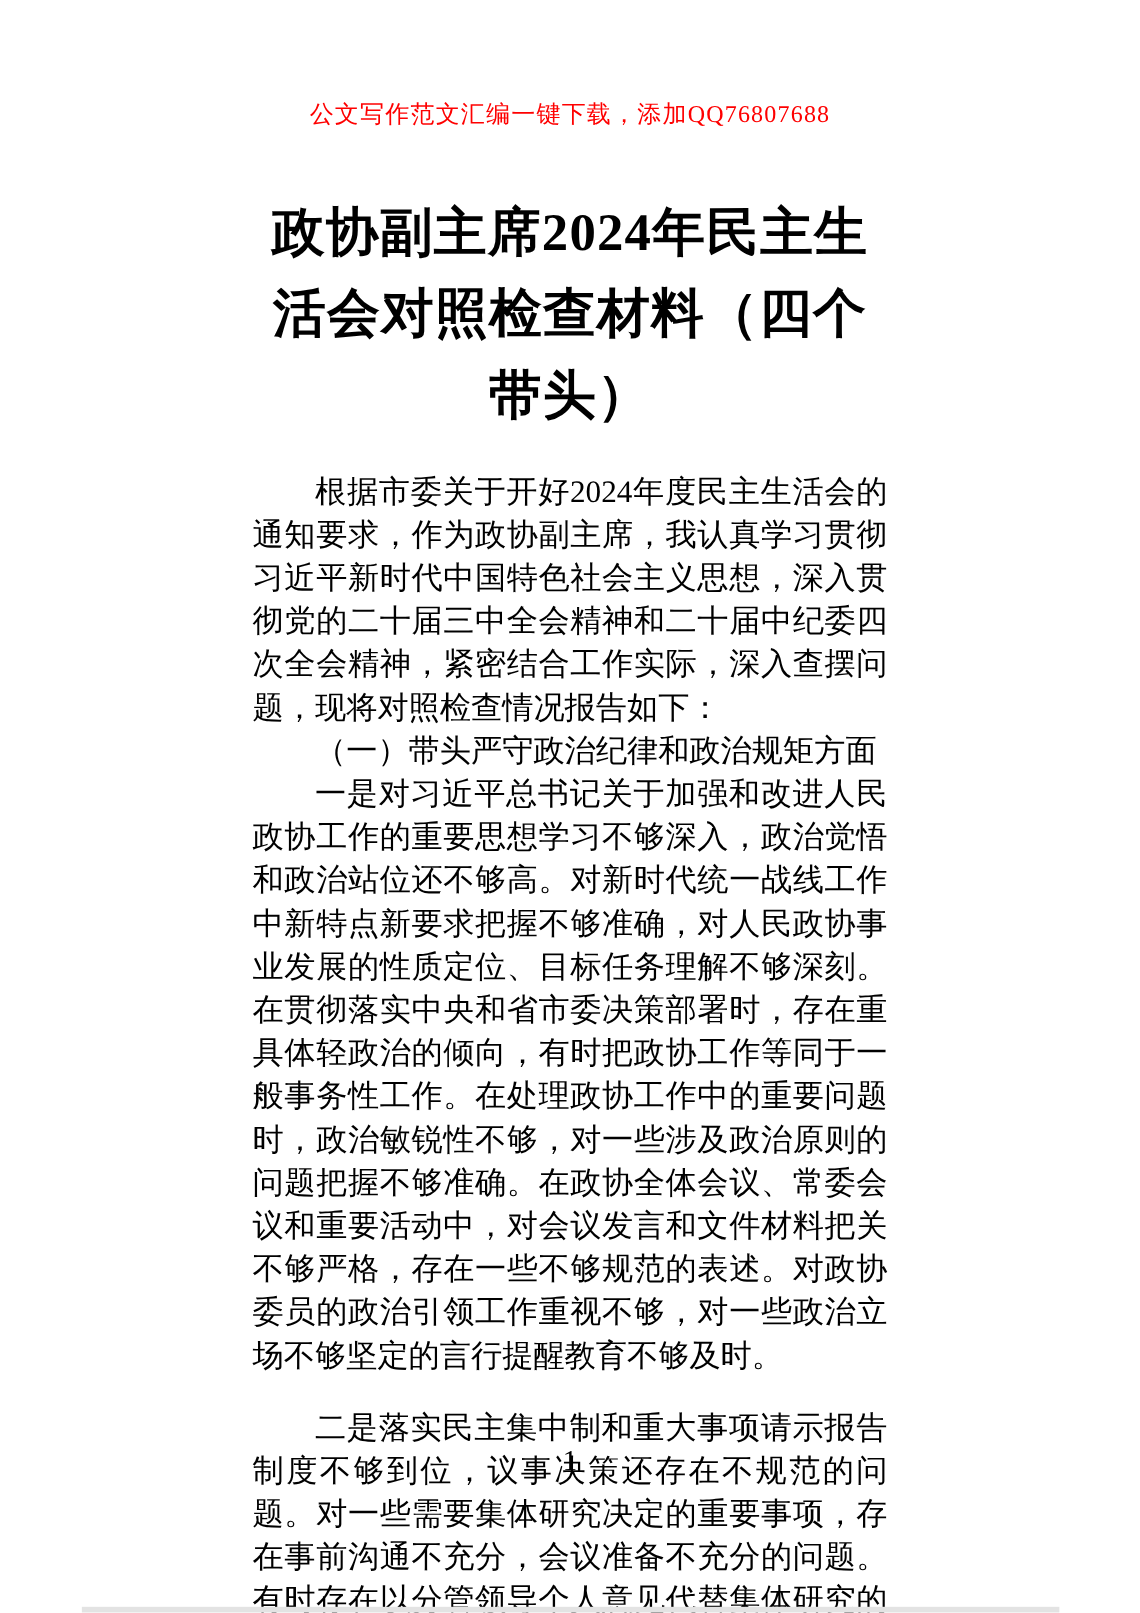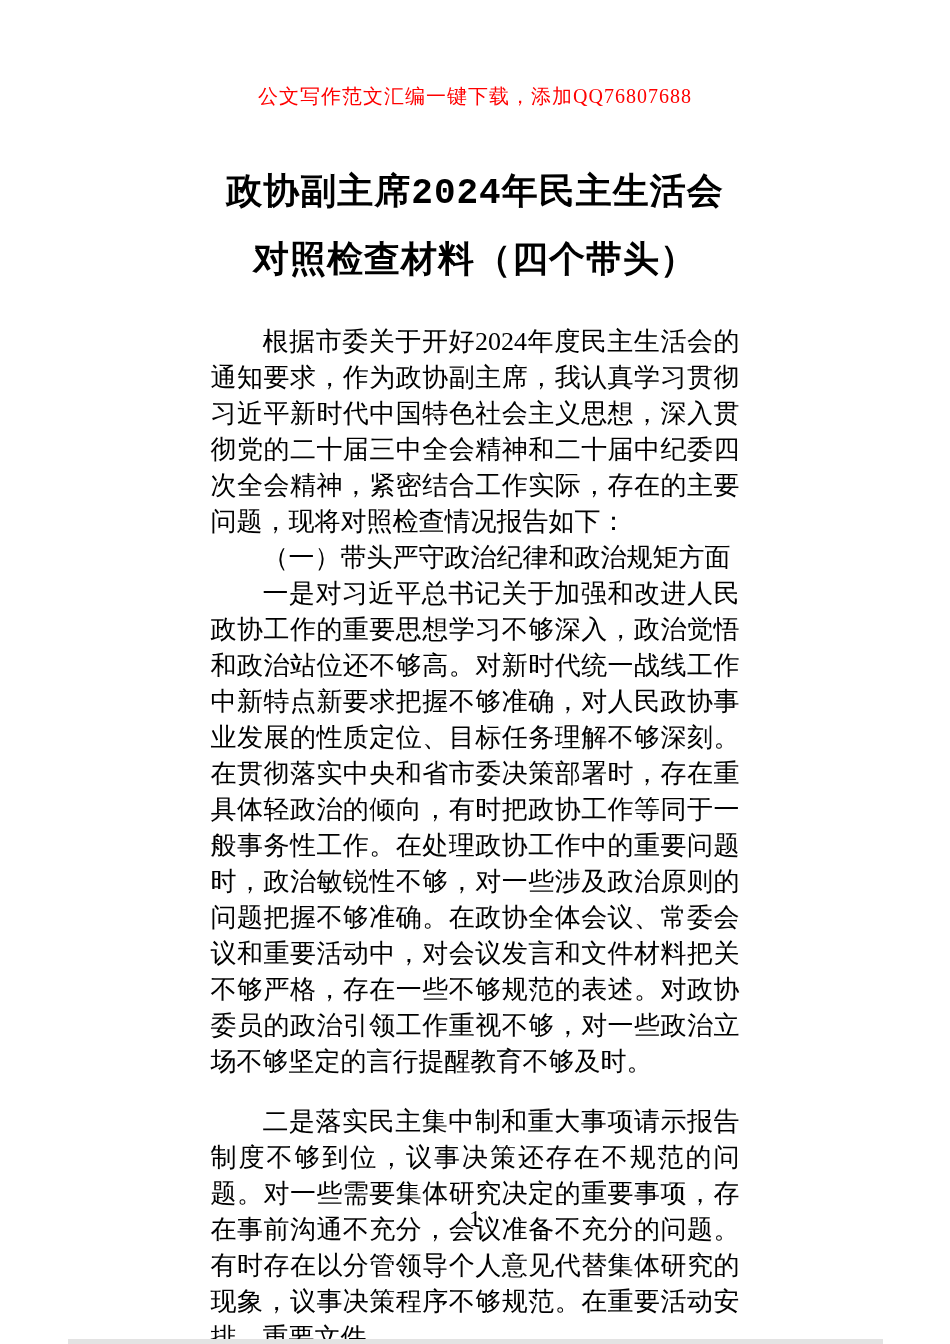--- a/index.html
+++ b/index.html
@@ -22,26 +22,25 @@
   .header-notice {
     font-size: 20px;
     line-height: 24px;
     font-weight: 400;
     color: #fe0000;
     text-align: center;
     letter-spacing: 1px;
   }
   .doc-title {
     margin: 52px 0 0 0;
-    font-size: 36px;
+    font-size: 44px;
     line-height: 68px;
     font-weight: 700;
     text-align: center;
     letter-spacing: 1px;
-    font-family: Liberation Mono, monospace;
   }
   .doc-body {
     margin-top: 28px;
     font-size: 26px;
     line-height: 36px;
     text-align: justify;
     text-justify: inter-ideograph;
     word-break: break-all;
   }
   .doc-body p {
@@ -72,21 +71,21 @@
 </head>
 <body>
 
 <div class="page">
 
   <div class="header-notice">公文写作范文汇编一键下载，添加QQ76807688</div>
 
   <h1 class="doc-title">政协副主席2024年民主生活会对照检查材料（四个带头）</h1>
 
   <div class="doc-body">
-    <p>根据市委关于开好2024年度民主生活会的通知要求，作为政协副主席，我认真学习贯彻习近平新时代中国特色社会主义思想，深入贯彻党的二十届三中全会精神和二十届中纪委四次全会精神，紧密结合工作实际，存在的主要问题，现将对照检查情况报告如下：</p>
+    <p>根据市委关于开好2024年度民主生活会的通知要求，作为政协副主席，我认真学习贯彻习近平新时代中国特色社会主义思想，深入贯彻党的二十届三中全会精神和二十届中纪委四次全会精神，紧密结合工作实际，深入查摆问题，现将对照检查情况报告如下：</p>
     <p>（一）带头严守政治纪律和政治规矩方面</p>
     <p>一是对习近平总书记关于加强和改进人民政协工作的重要思想学习不够深入，政治觉悟和政治站位还不够高。对新时代统一战线工作中新特点新要求把握不够准确，对人民政协事业发展的性质定位、目标任务理解不够深刻。在贯彻落实中央和省市委决策部署时，存在重具体轻政治的倾向，有时把政协工作等同于一般事务性工作。在处理政协工作中的重要问题时，政治敏锐性不够，对一些涉及政治原则的问题把握不够准确。在政协全体会议、常委会议和重要活动中，对会议发言和文件材料把关不够严格，存在一些不够规范的表述。对政协委员的政治引领工作重视不够，对一些政治立场不够坚定的言行提醒教育不够及时。</p>
     <p class="gap-before">二是落实民主集中制和重大事项请示报告制度不够到位，议事决策还存在不规范的问题。对一些需要集体研究决定的重要事项，存在事前沟通不充分，会议准备不充分的问题。有时存在以分管领导个人意见代替集体研究的现象，议事决策程序不够规范。在重要活动安排、重要文件</p>
   </div>
 
   <div class="page-number">1</div>
 
   <div class="bottom-edge"></div>
 
 </div>

